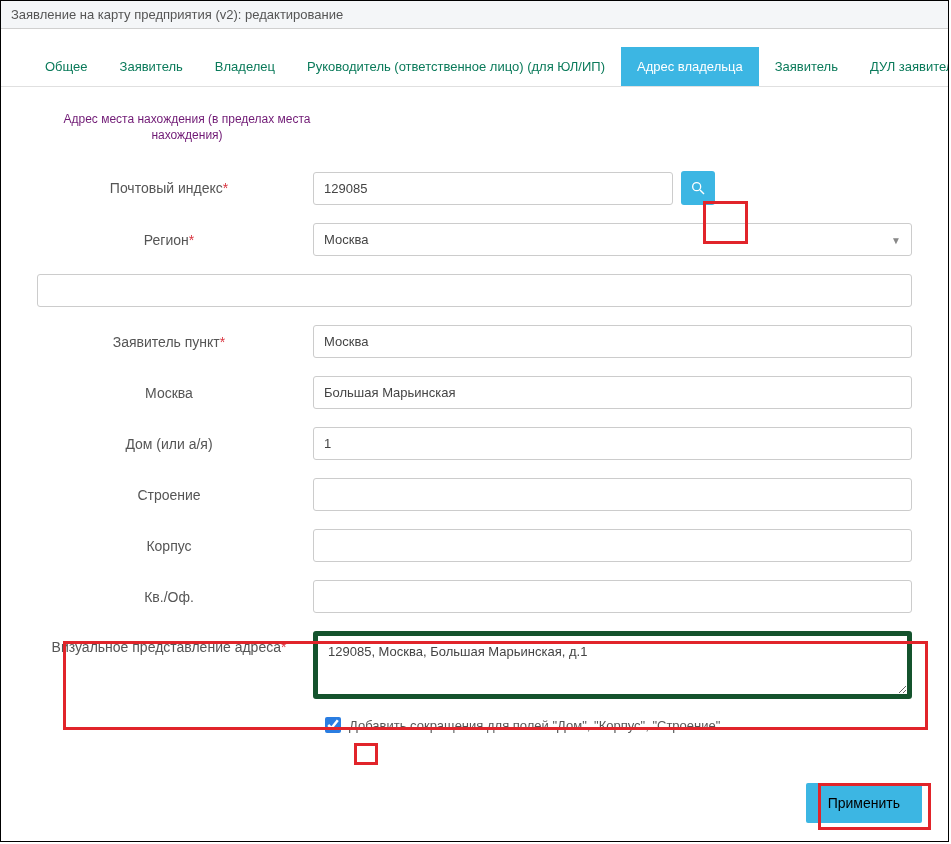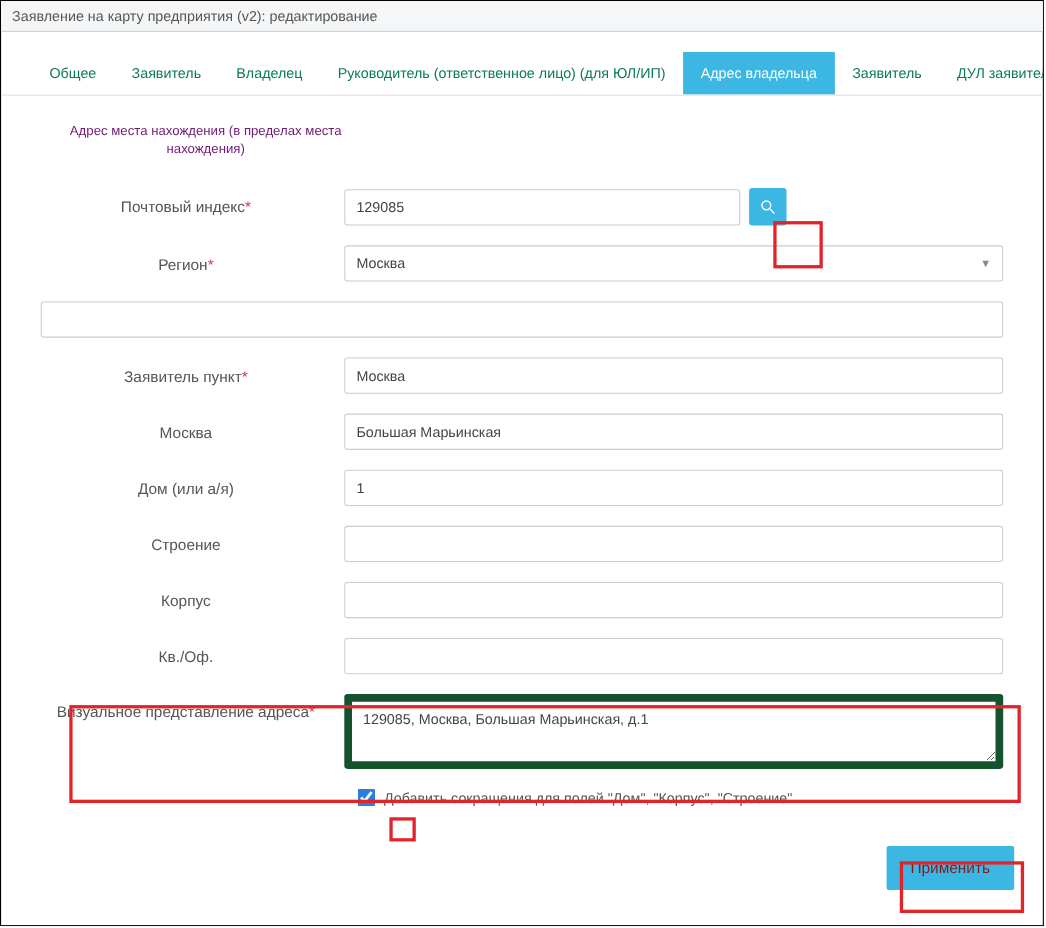--- a/index.html
+++ b/index.html
@@ -105,21 +105,21 @@
     border-radius: 3px;
     color: #fff;
     display: flex;
     align-items: center;
     justify-content: center;
     cursor: pointer;
   }
   .search-icon-svg { width: 16px; height: 16px; stroke: #fff; stroke-width: 2; fill: none; }
   .textarea {
     width: 100%;
-    border: 7px solid #14532d;
+    border: 5px solid #14532d;
     border-radius: 3px;
     padding: 8px 10px;
     font-size: 13px;
     color: #444;
     min-height: 68px;
     resize: both;
     font-family: inherit;
   }
   .checkbox-row {
     display: flex;
@@ -130,23 +130,23 @@
   }
   .checkbox {
     width: 16px;
     height: 16px;
     accent-color: #2a7de1;
   }
   .checkbox-label { color: #555; font-size: 13px; }
   .apply-btn {
     position: absolute;
     right: 26px;
-    bottom: 32px;
+    bottom: 18px;
     background: #3cb6e3;
-    color: #7f1d1d;
+    color: #000000;
     border: none;
     padding: 12px 22px;
     font-size: 14px;
     border-radius: 2px;
     cursor: pointer;
   }
   
   .hl {
     position: absolute;
     border: 3px solid #e1242a;

